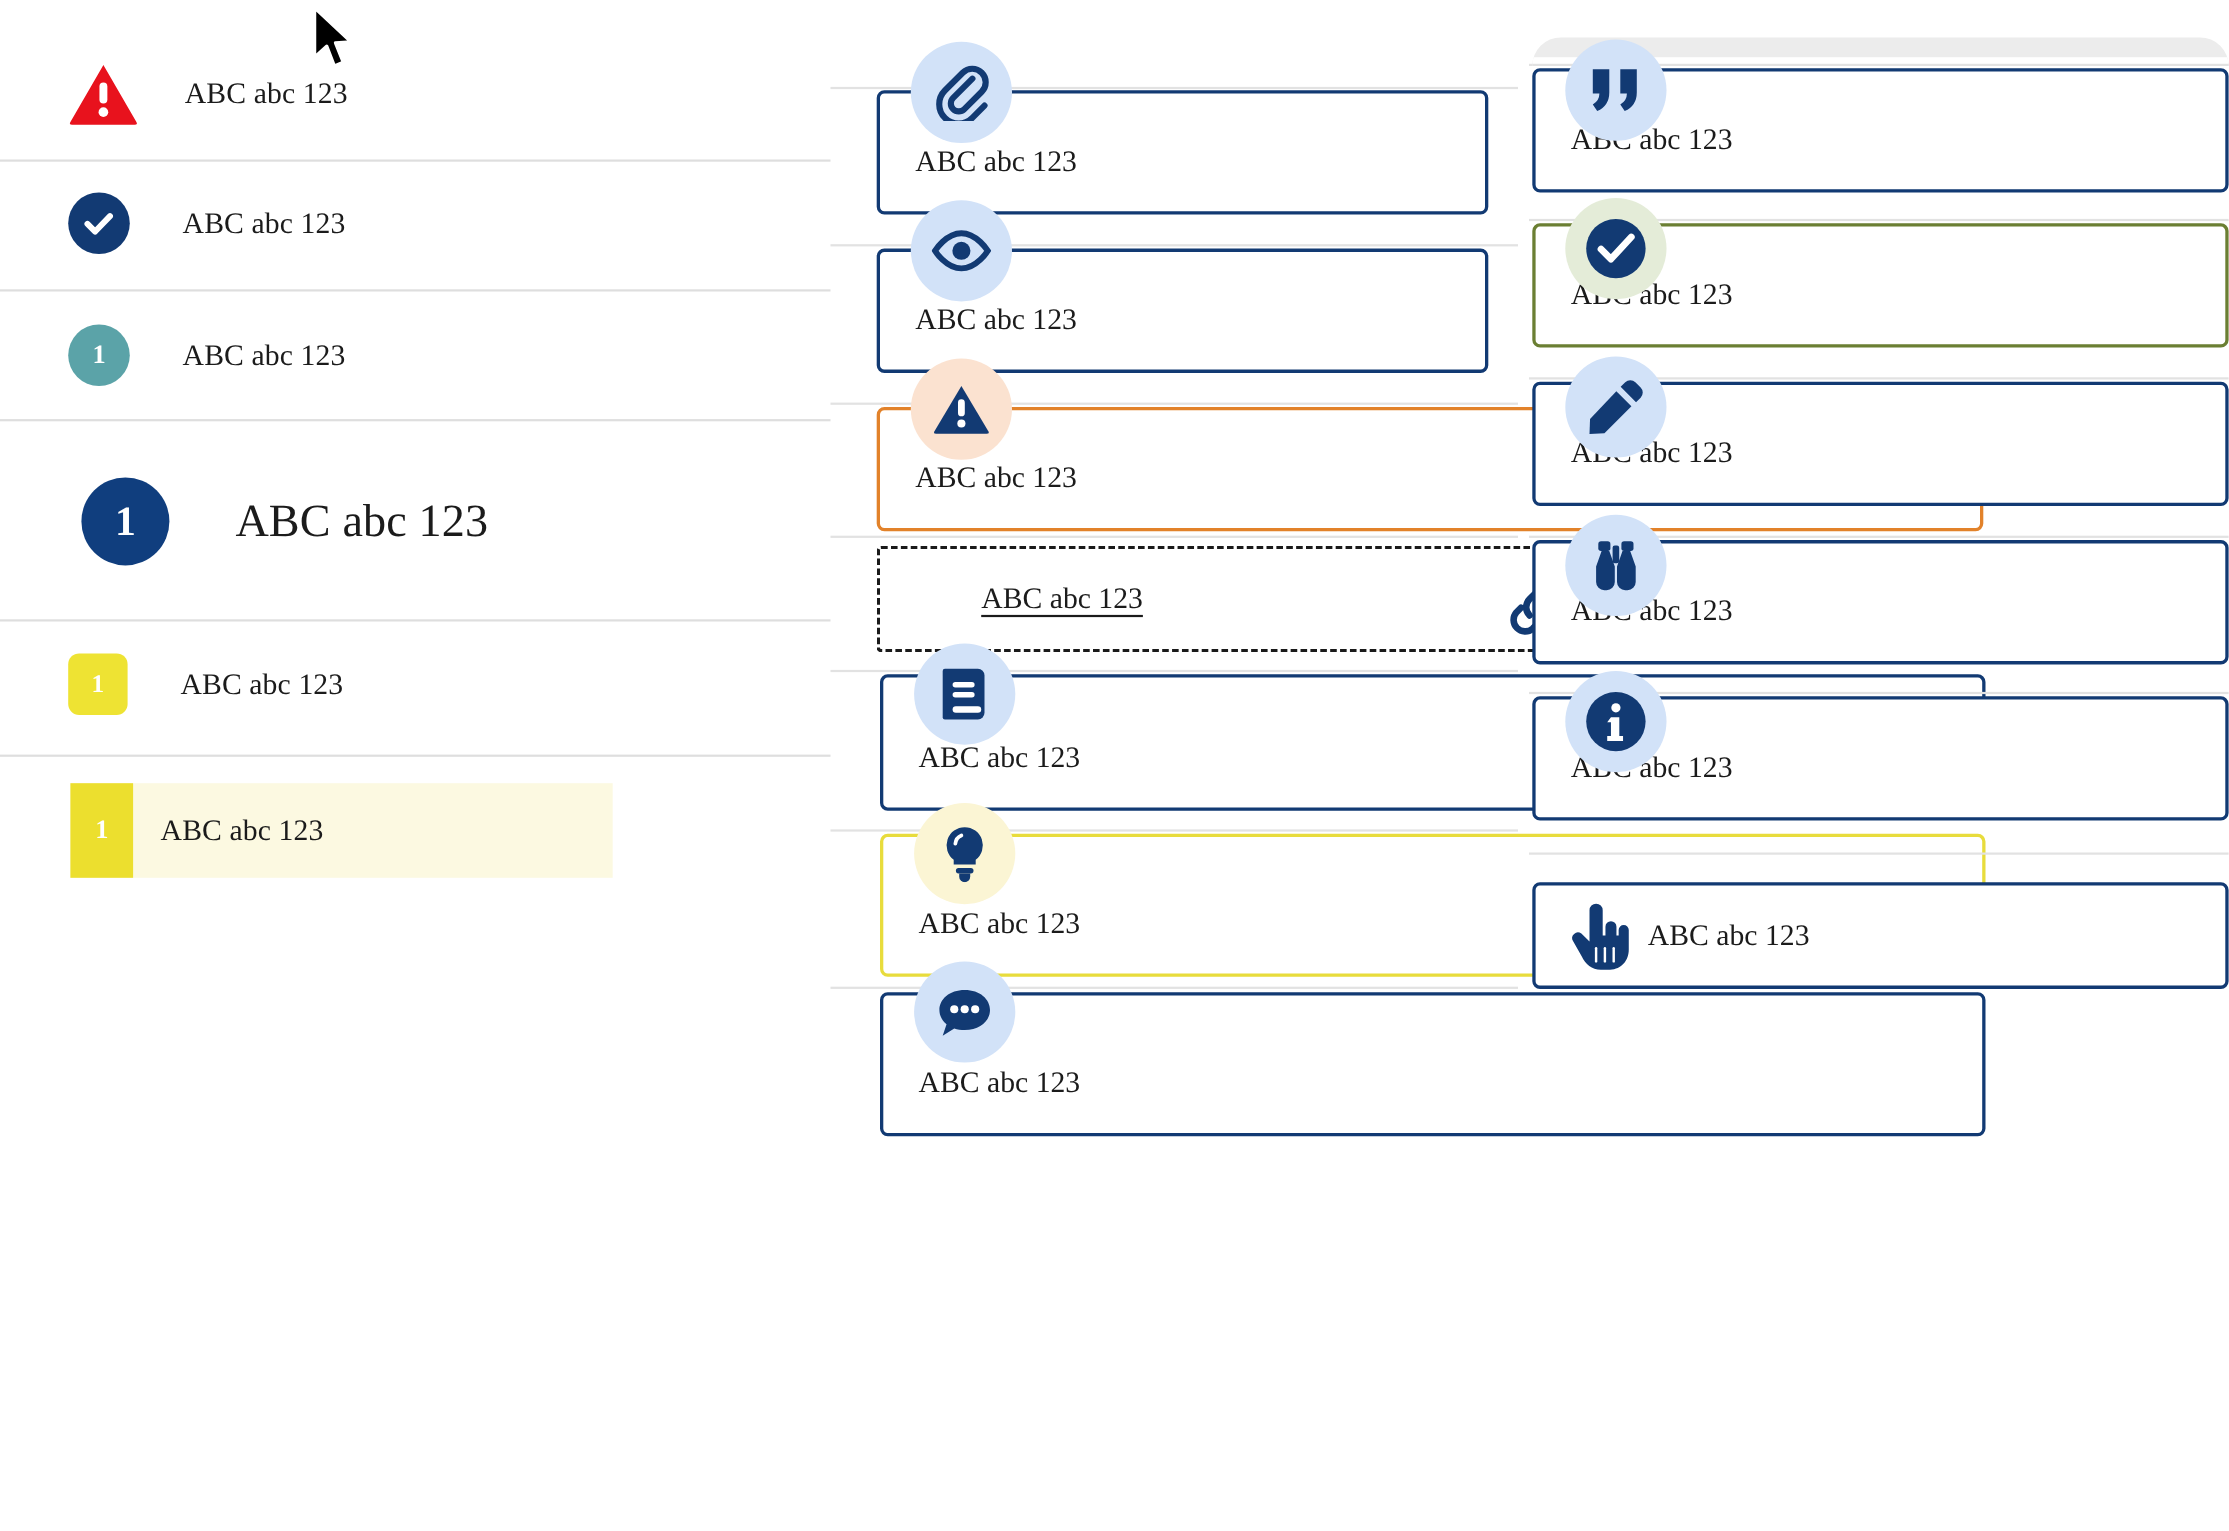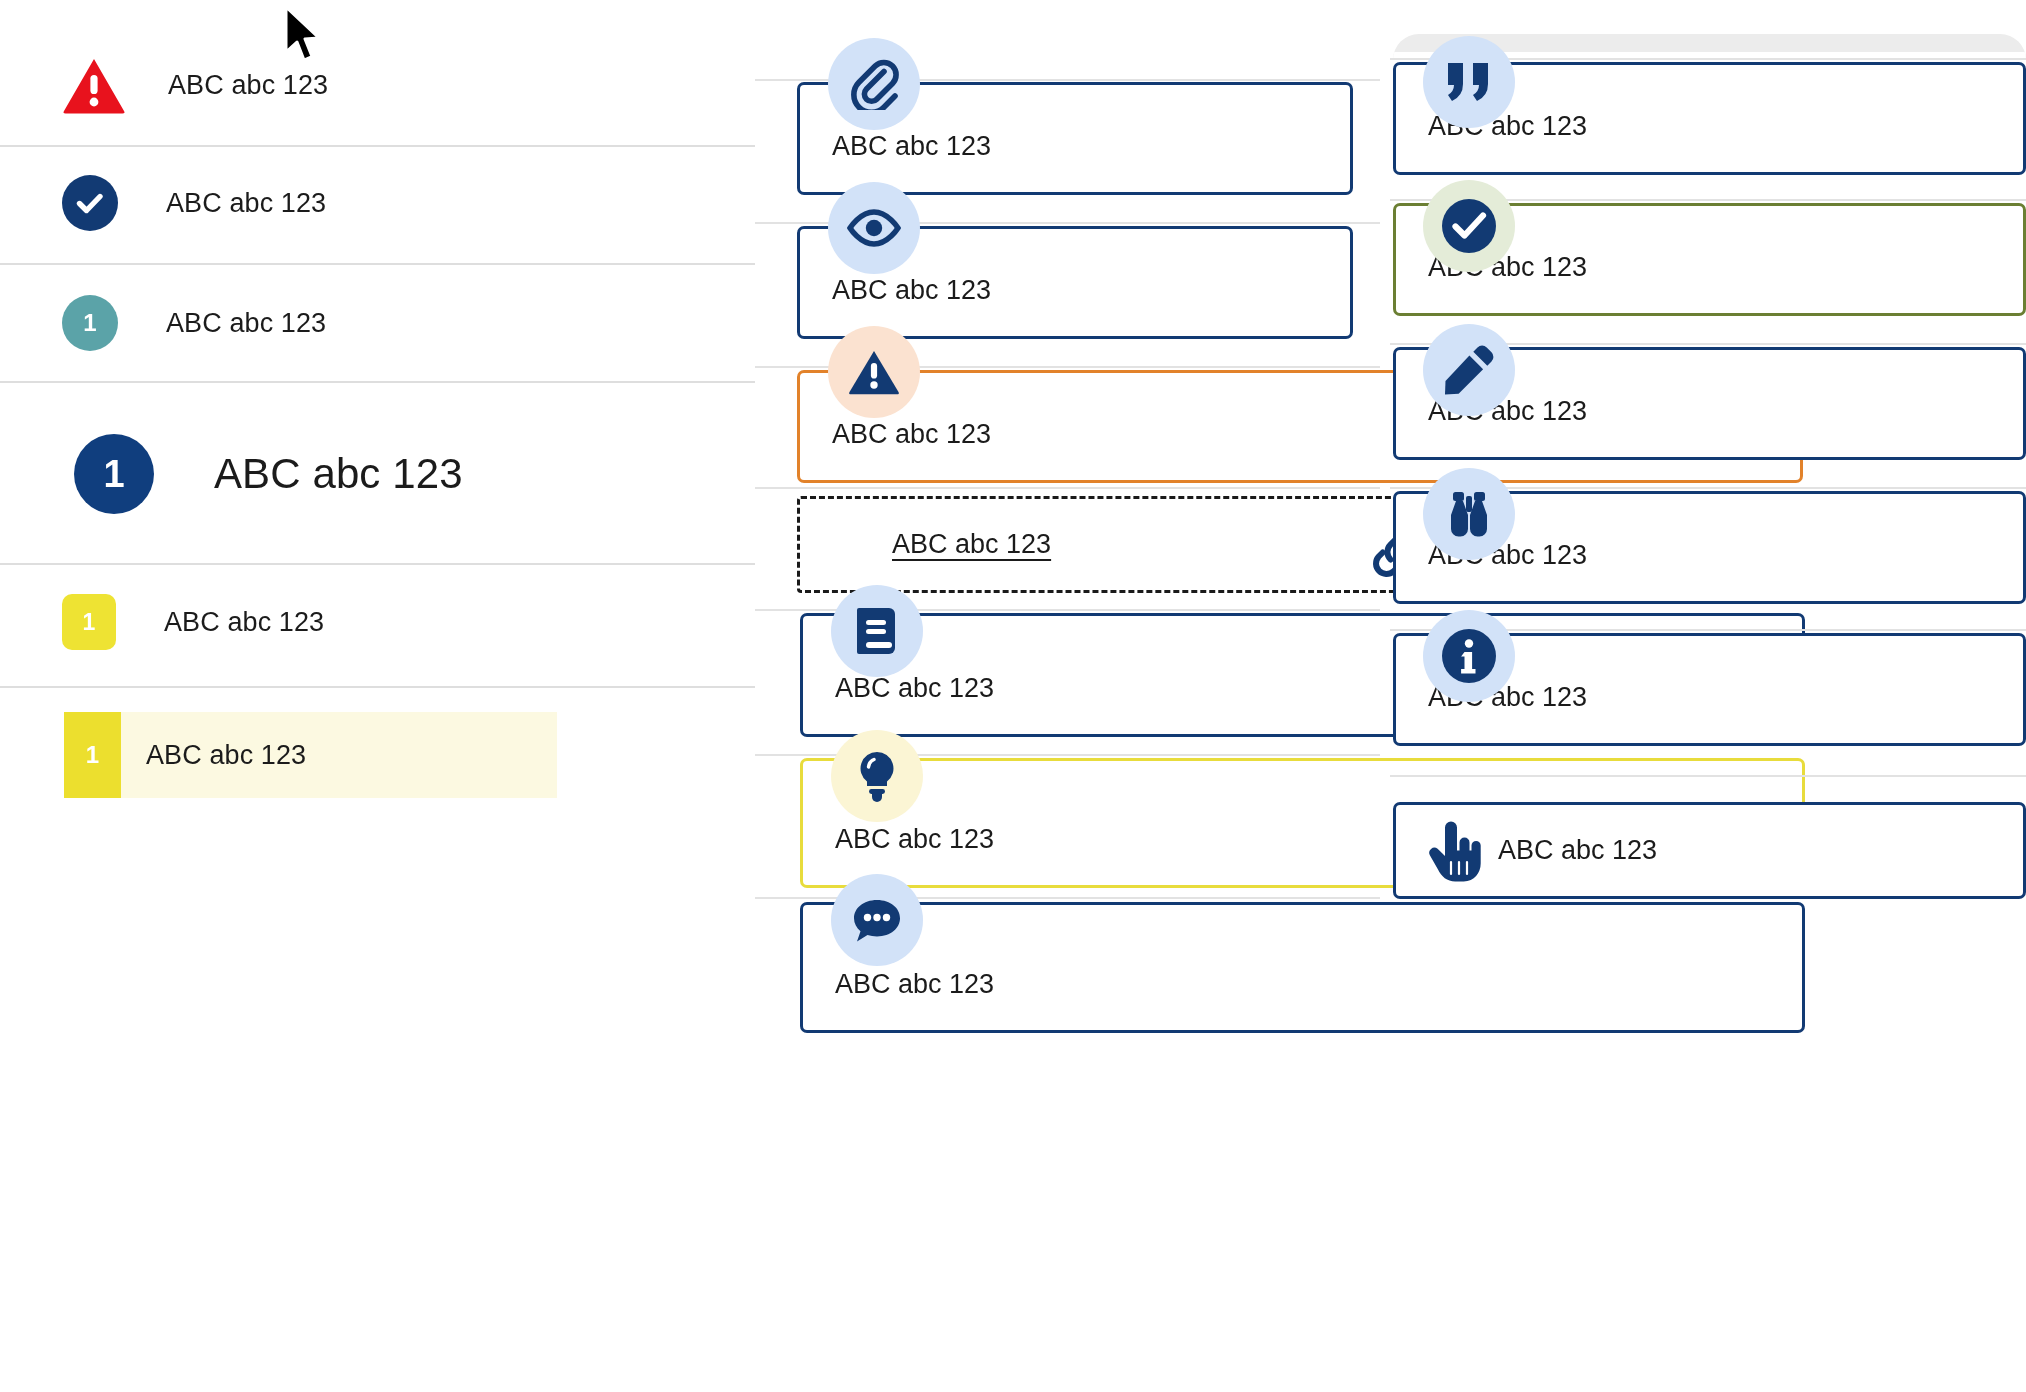--- a/index.html
+++ b/index.html
@@ -6,21 +6,21 @@
   body{
     width:2026px;height:1392px;
     background:#ffffff;
     font-family:"Liberation Sans", sans-serif;
     color:#1a1a1a;
     overflow:hidden;
     position:relative;
   }
 
   
-  .stage{position:absolute;inset:0;}
+  .stage{position:absolute;inset:0;font-family:Liberation Serif, serif;}
 
   
   #left-column{
     position:absolute;left:0;top:0;width:755px;height:1392px;
     background:#fff;
   }
   .left-row{
     position:absolute;left:0;width:755px;
     display:flex;align-items:center;
     box-sizing:border-box;

